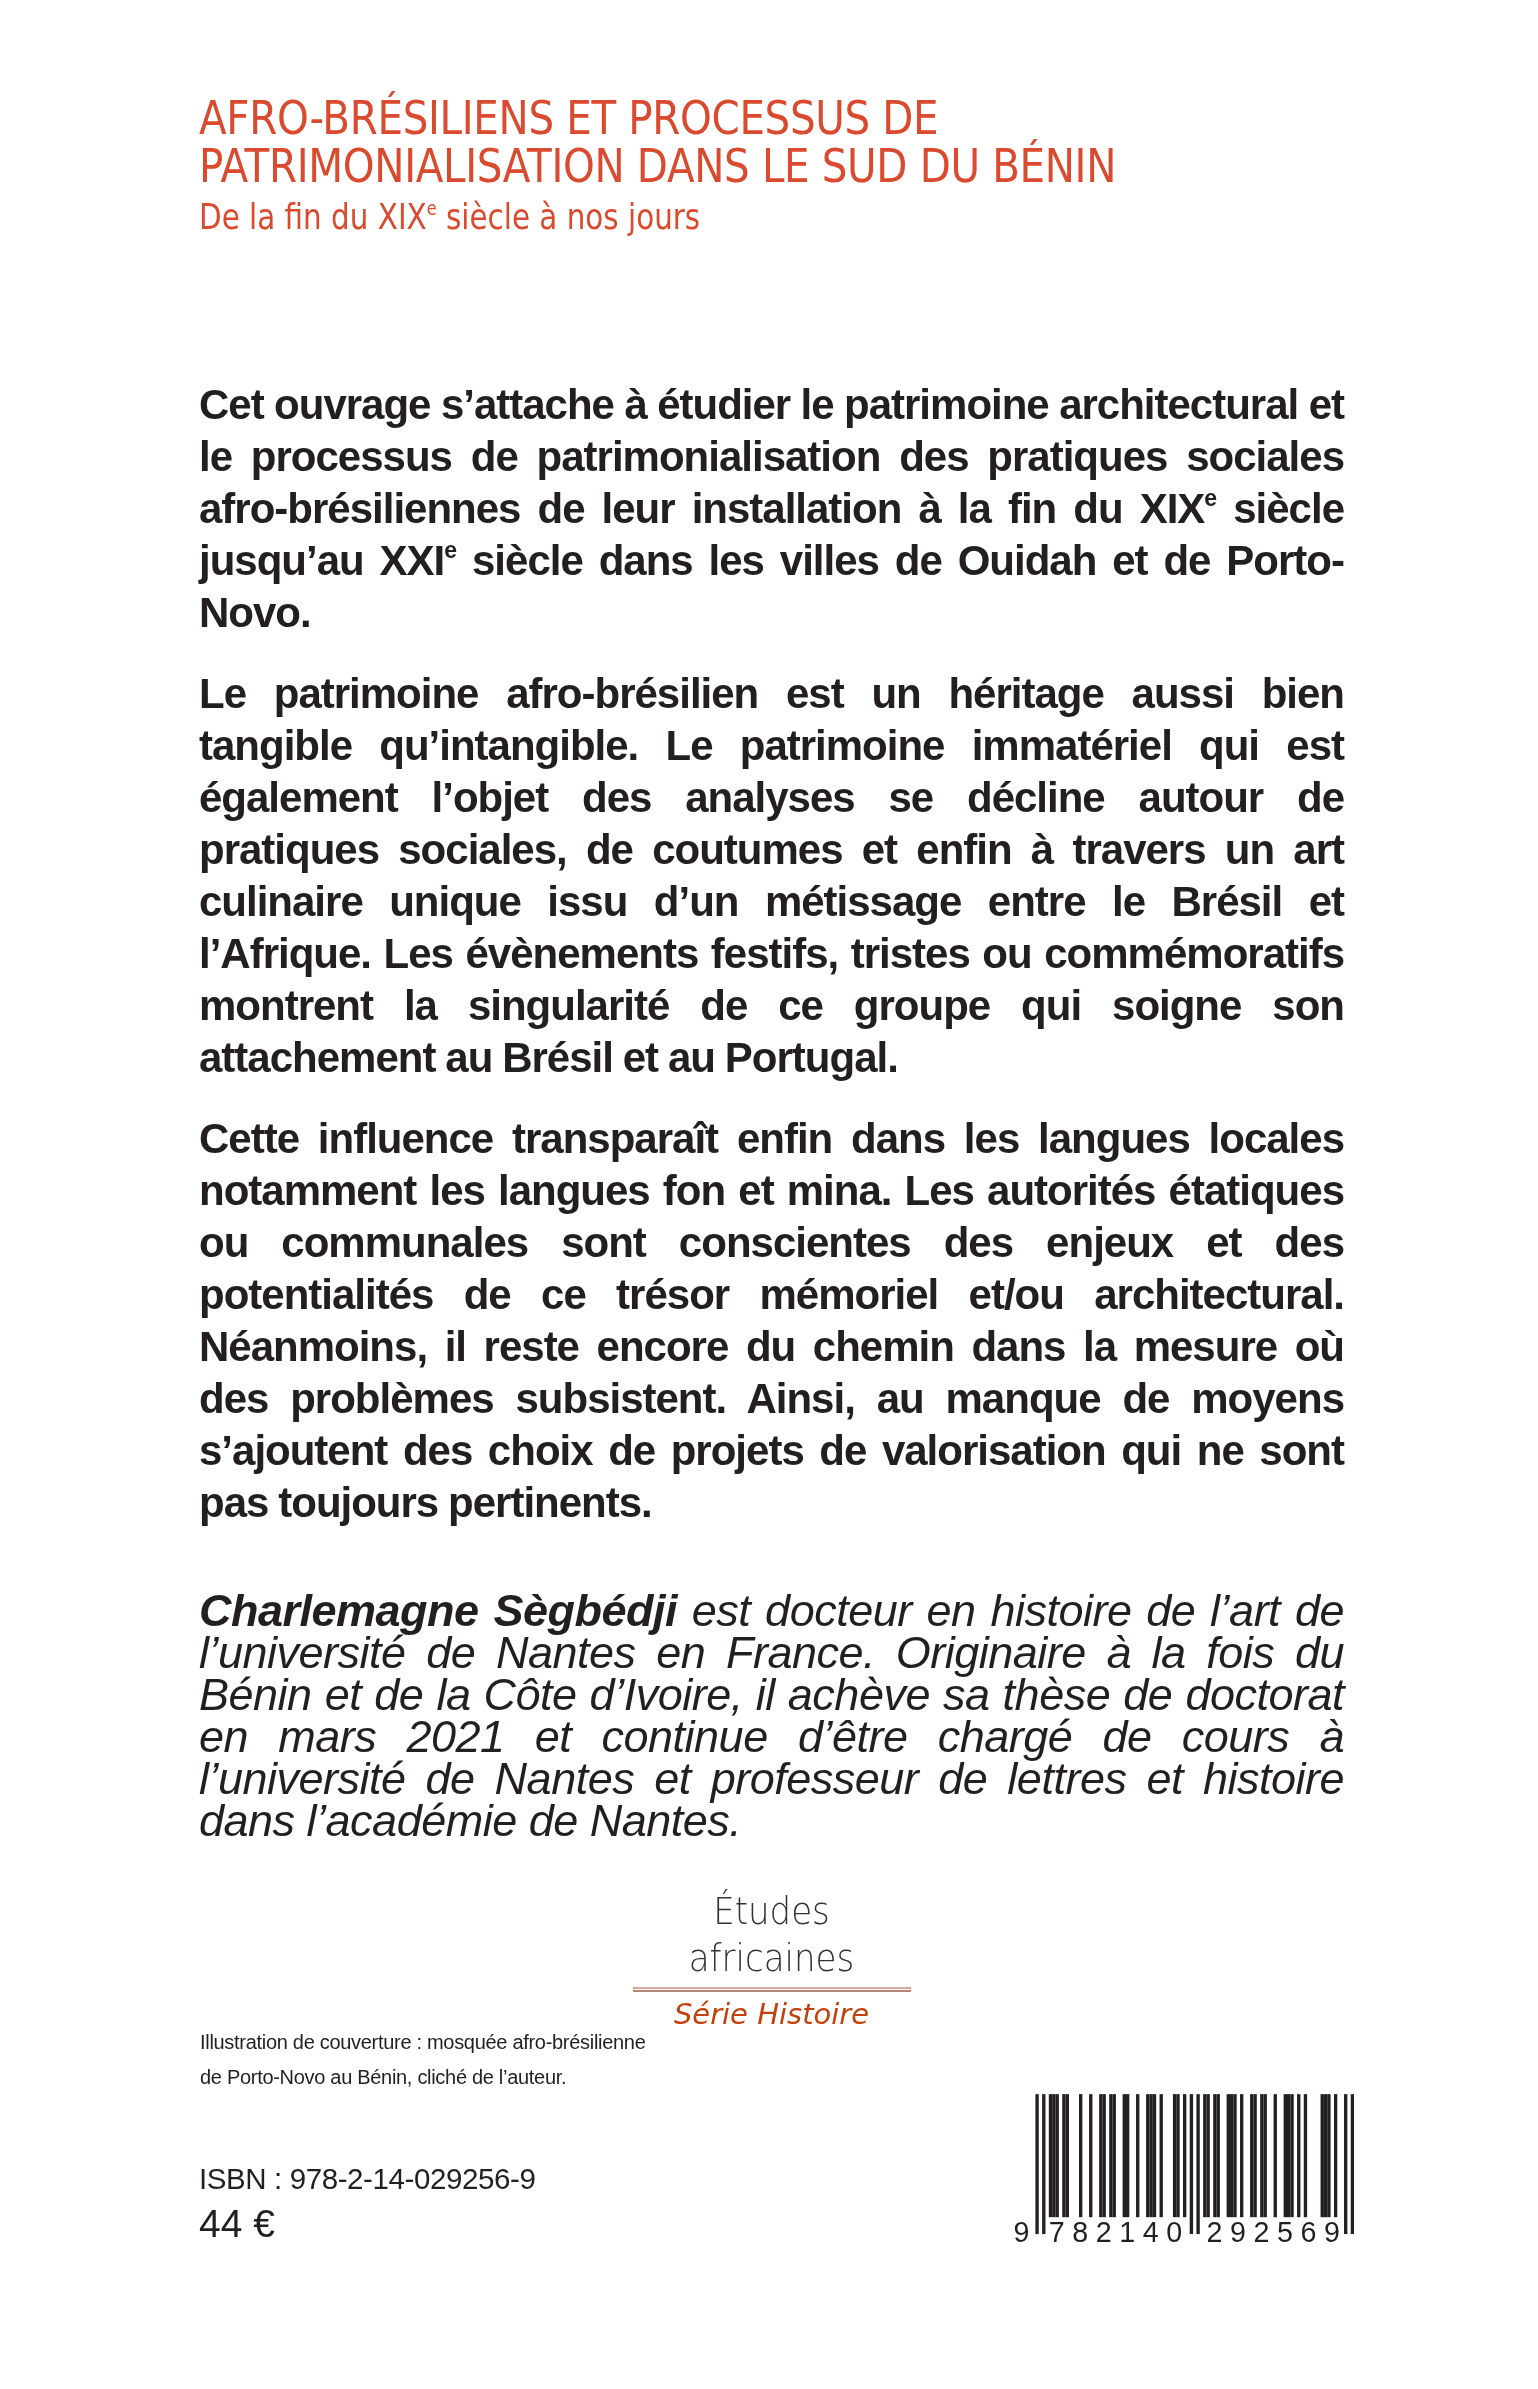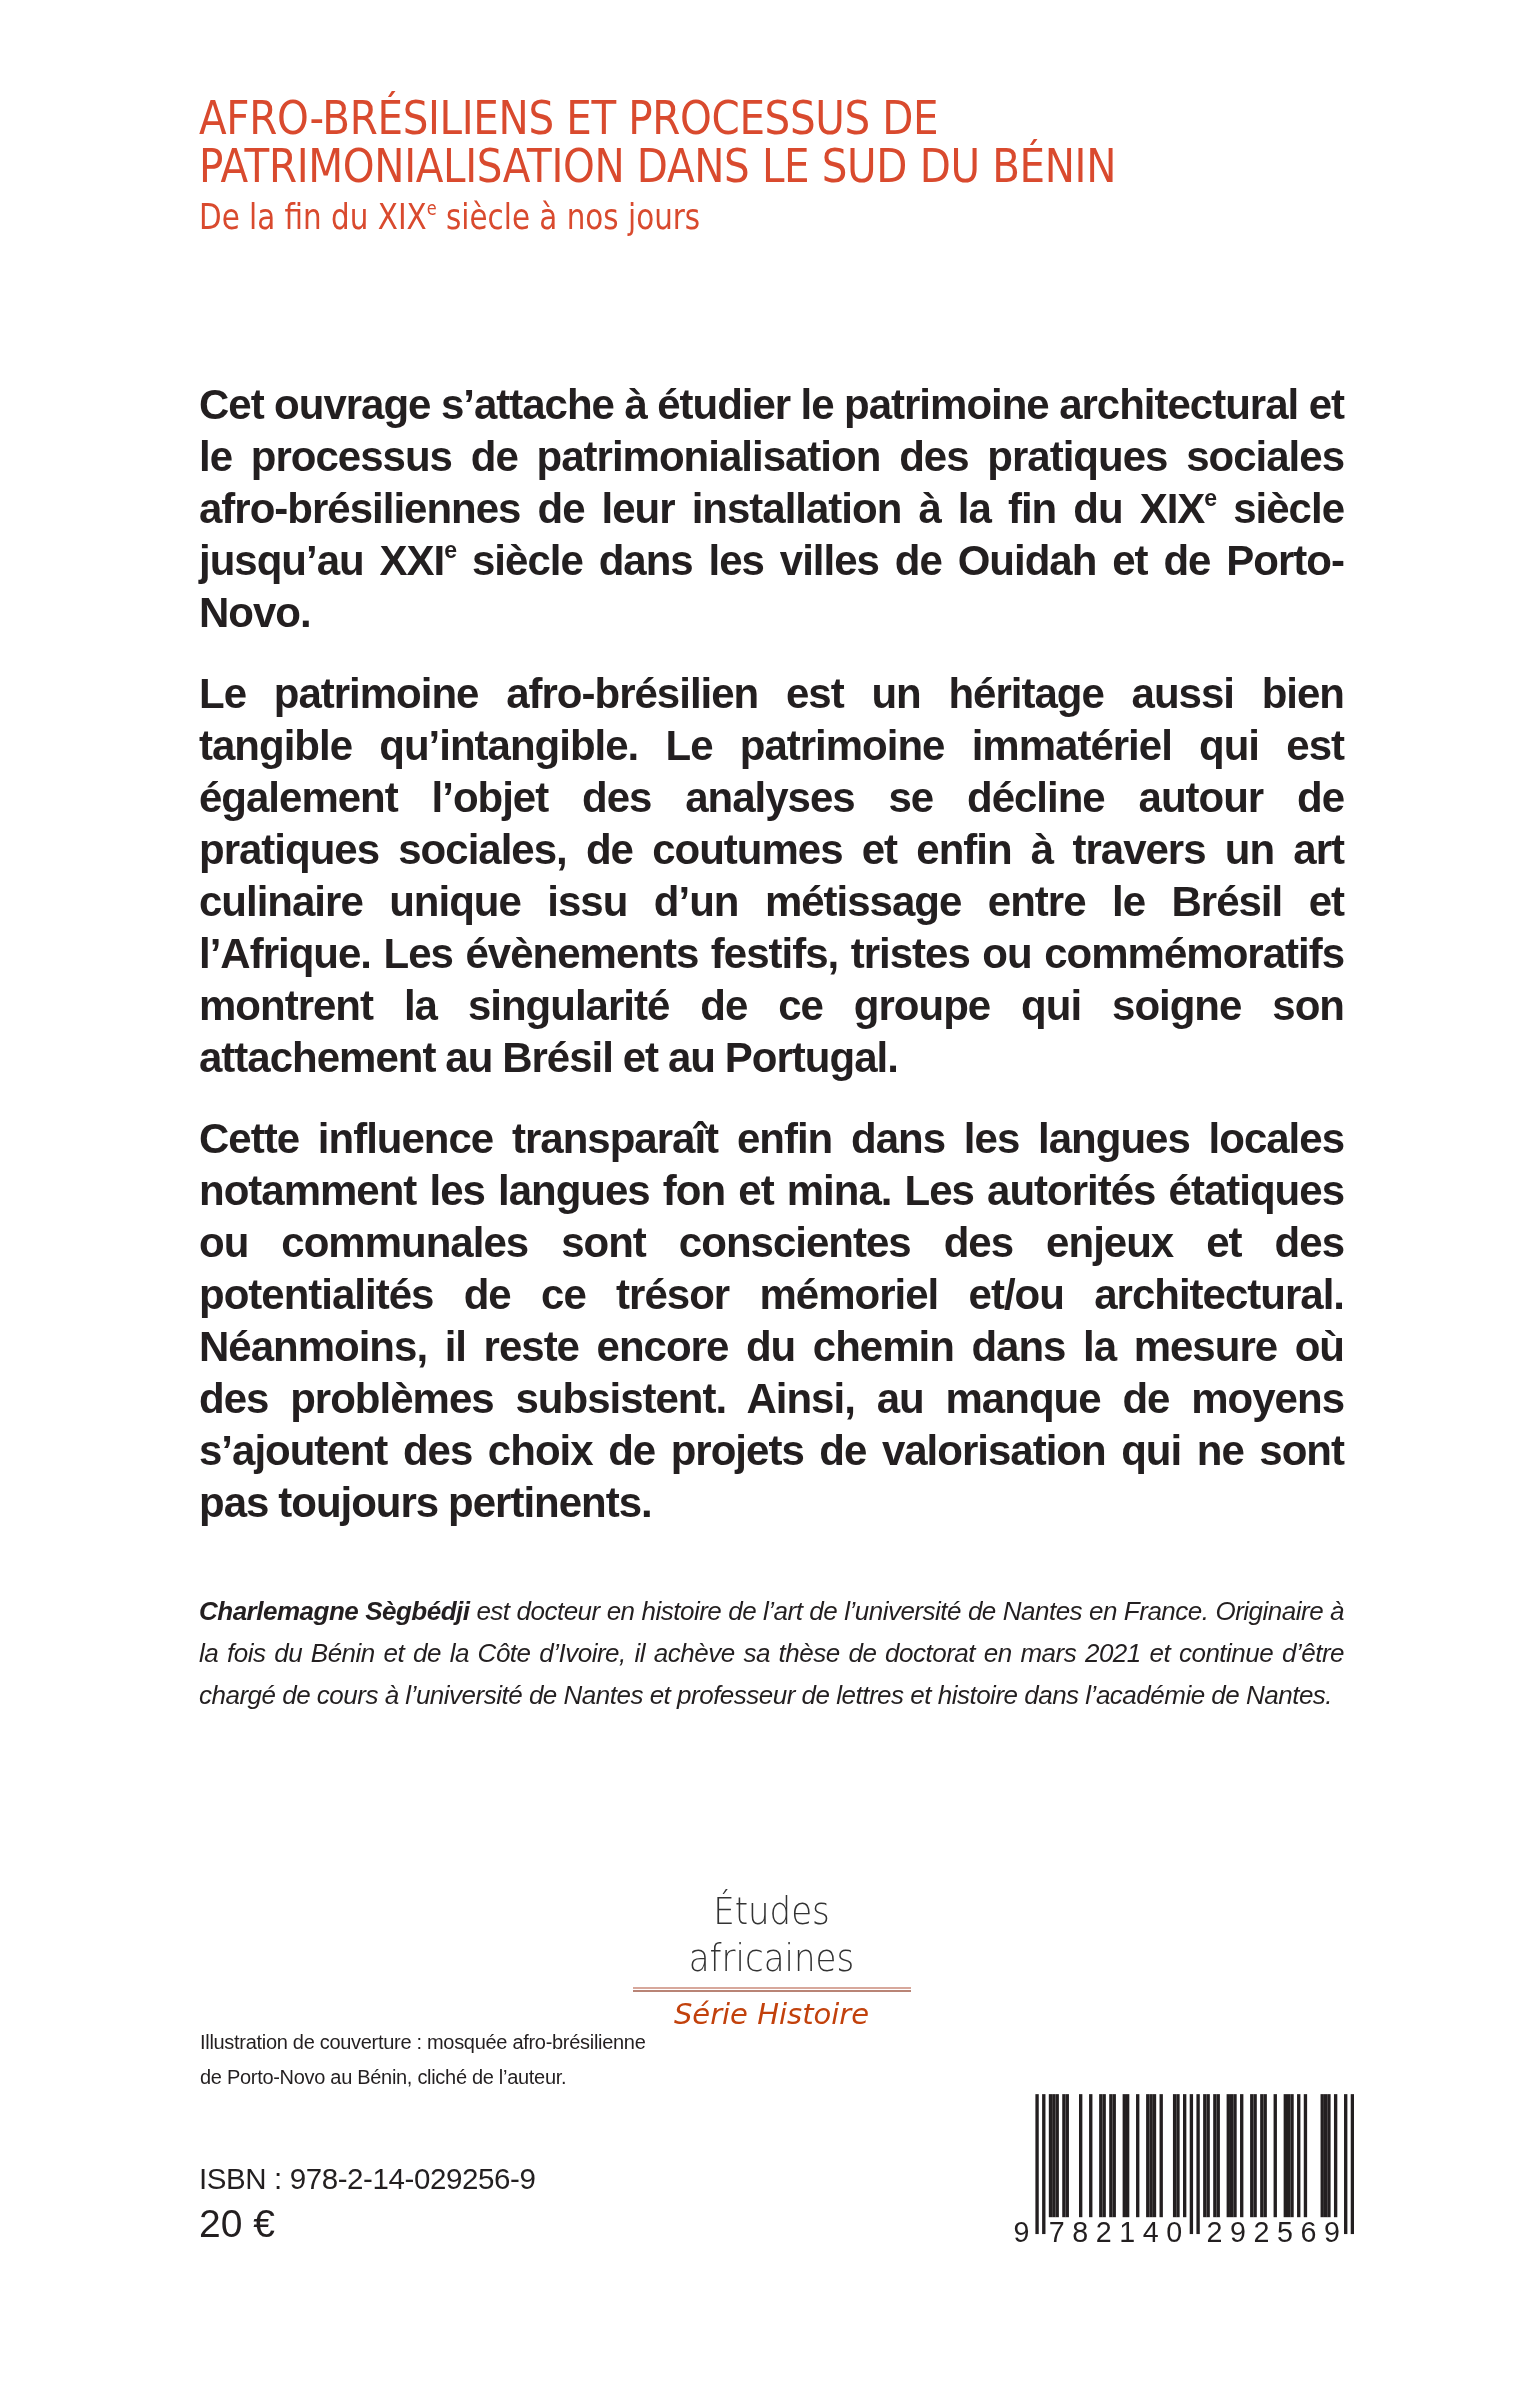--- a/index.html
+++ b/index.html
@@ -16,21 +16,21 @@
               transform: scaleX(0.84); transform-origin: left center; white-space: nowrap; }
   sup { font-size: 0.55em; vertical-align: 0.75em; line-height: 0; }
 
   .body-text { position: absolute; left: 199px; width: 1145px; }
   .body-text p { margin: 0; font-size: 42px; line-height: 52px; text-align: justify;
                  letter-spacing: -1px; word-spacing: -0.8px; font-weight: bold; }
   .body-text p + p { margin-top: 29px; }
   #summary { top: 379px; }
 
   #bio { position: absolute; left: 199px; top: 1590px; width: 1145px; }
-  #bio p { margin: 0; font-size: 26px; line-height: 42px; font-style: italic;
+  #bio p { margin: 0; font-size: 45px; line-height: 42px; font-style: italic;
            text-align: justify; letter-spacing: -0.5px; }
   #bio .author { font-weight: bold; }
 
   .series { position: absolute; left: 624px; top: 1888px; width: 295px; text-align: center; }
   .series-name { font-family: "DejaVu Sans", sans-serif; font-weight: 200;
                  font-size: 37px; line-height: 47px; color: #333; letter-spacing: 0px;
                  transform: scaleX(0.92); }
   .series-rule { margin: 5px auto 0; width: 278px; height: 1.7px; background: #d7a89c; }
   .series-rule.second { margin-top: 1.7px; background: #b98476; }
   .series-sub { font-family: "DejaVu Sans", sans-serif; font-style: italic;
@@ -68,21 +68,21 @@
   <div class="series-rule"></div>
   <div class="series-rule second"></div>
   <div class="series-sub">Série Histoire</div>
 </div>
 
 <div id="credit">
   <p>Illustration de couverture : mosquée afro-brésilienne</p>
   <p>de Porto-Novo au Bénin, cliché de l’auteur.</p>
 </div>
 <div id="isbn">ISBN : 978-2-14-029256-9</div>
-<div id="price">20 €</div>
+<div id="price">44 €</div>
 
 <div id="barcode">
     <svg xmlns="http://www.w3.org/2000/svg" width="354" height="152" viewBox="0 0 420 180">
       <rect x="42.00" y="0" width="3.98" height="166" fill="#231f20"></rect>
       <rect x="49.96" y="0" width="3.98" height="166" fill="#231f20"></rect>
       <rect x="57.92" y="0" width="3.98" height="146" fill="#231f20"></rect>
       <rect x="61.90" y="0" width="3.98" height="146" fill="#231f20"></rect>
       <rect x="65.88" y="0" width="3.98" height="146" fill="#231f20"></rect>
       <rect x="73.84" y="0" width="3.98" height="146" fill="#231f20"></rect>
       <rect x="77.82" y="0" width="3.98" height="146" fill="#231f20"></rect>

